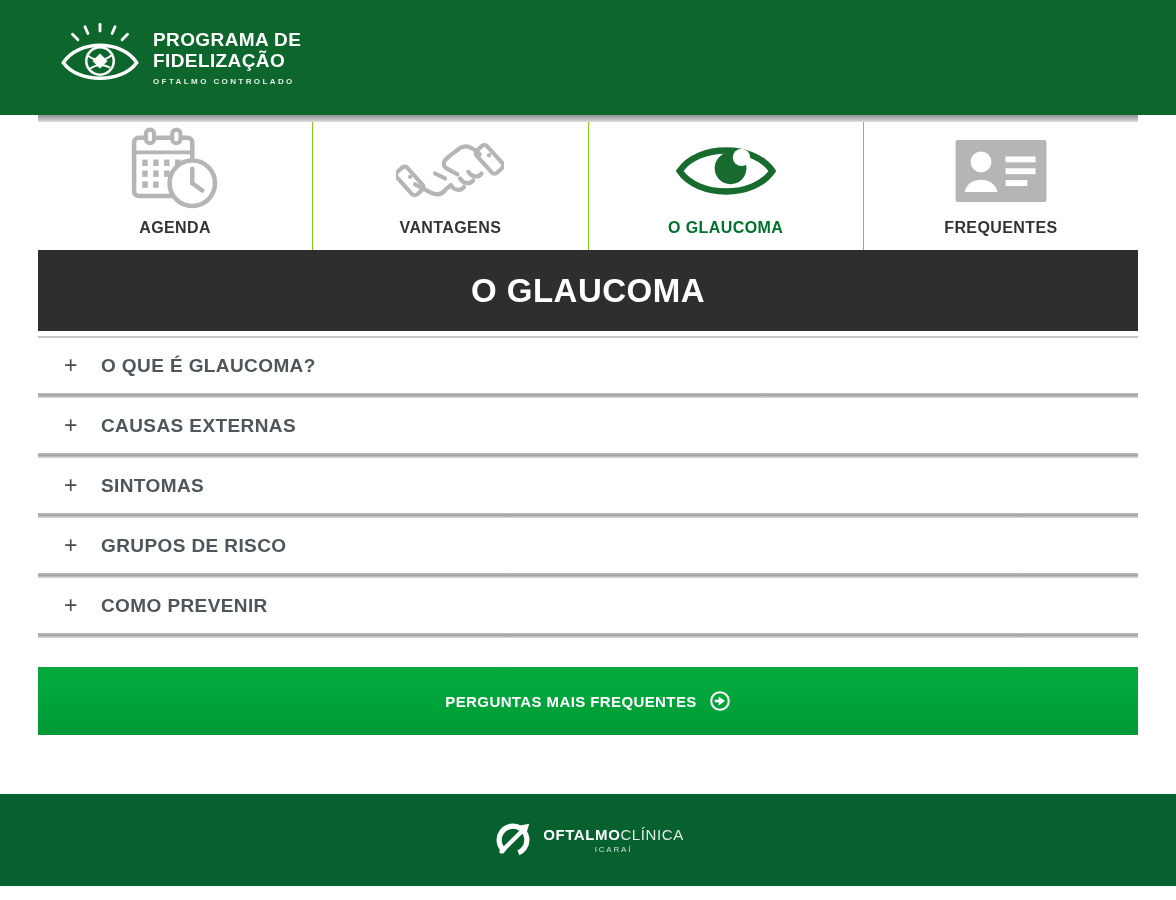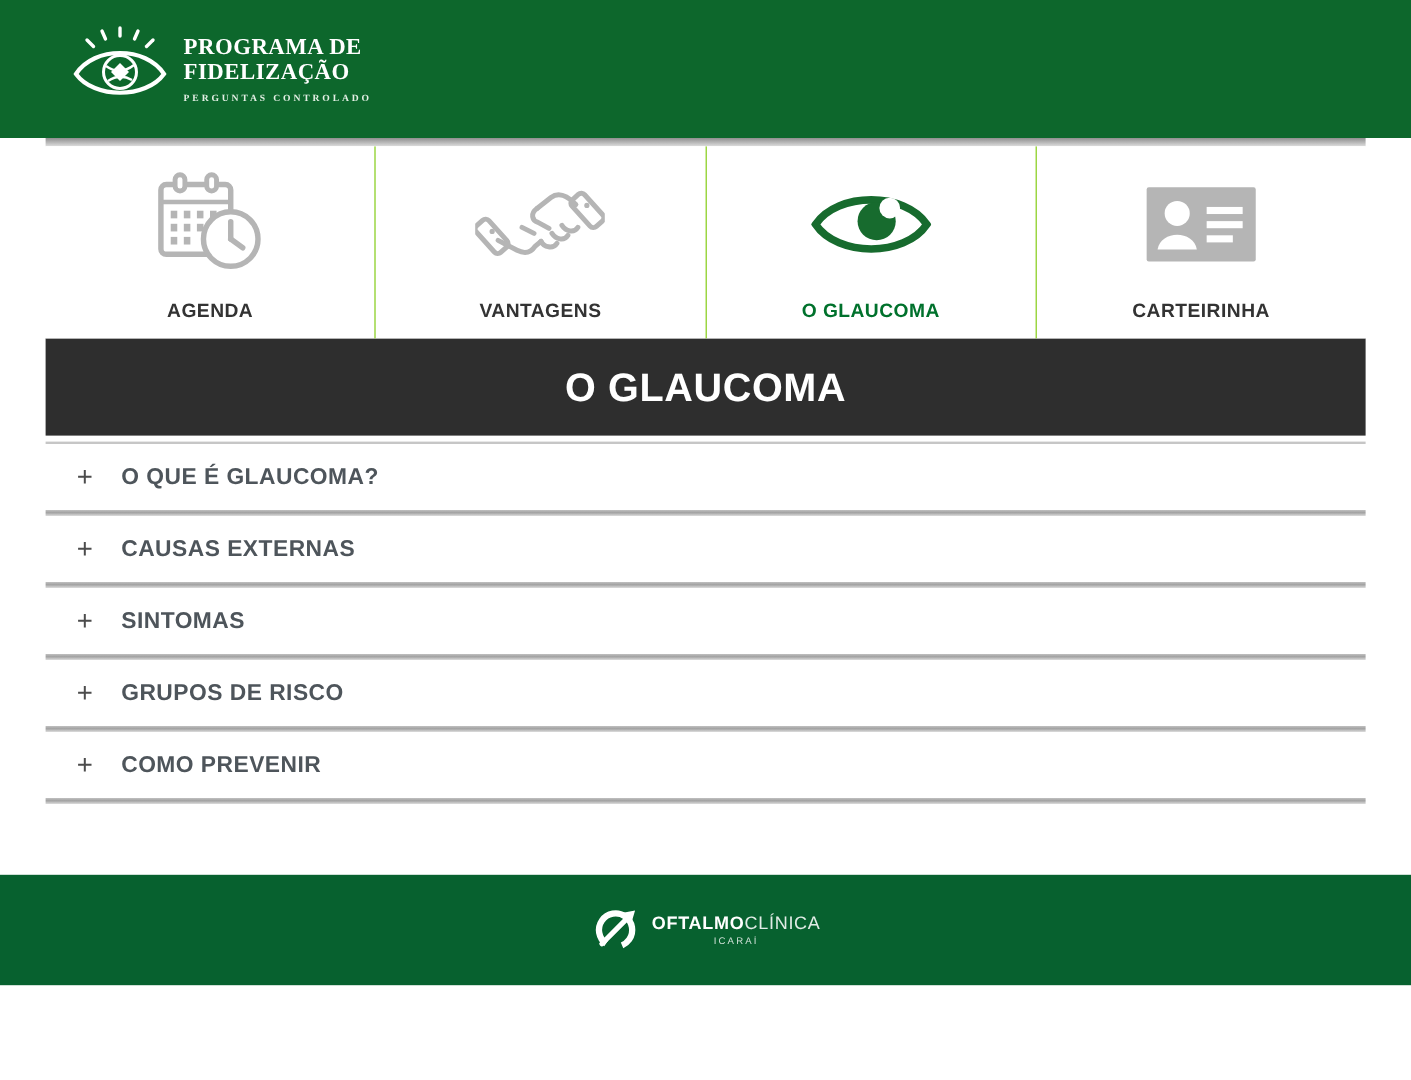--- a/index.html
+++ b/index.html
@@ -5,31 +5,31 @@
   * { box-sizing: border-box; }
   html,body { margin:0; padding:0; }
   body {
     width:1176px; height:900px; background:#ffffff;
     font-family:"Liberation Sans", sans-serif; overflow:hidden;
   }
 
   
   .banner { height:115px; background:#0d672c; display:flex; align-items:center; }
   .logo { display:flex; align-items:center; gap:13px; margin-left:60px; cursor:pointer; }
-  .logo-text { display:flex; flex-direction:column;font-family:Liberation Serif, serif; }
+  .logo-text { display:flex; flex-direction:column; }
   .logo-line { color:#ffffff; font-weight:bold; font-size:19px; line-height:21px; letter-spacing:0.4px; }
   .logo-tagline { color:#dcead d; color:#e3efe4; font-size:8px; font-weight:bold; letter-spacing:2.4px; margin-top:6px; }
 
   .shadow-strip { width:1100px; margin:0 auto; height:7px;
     background:linear-gradient(180deg,#8f8f8f 0%,#b9b9b9 55%,#dedede 100%); }
 
   .content { width:1100px; margin:0 auto; }
 
   
-  .tabs { display:flex; height:160px; background:#ffffff; }
+  .tabs { display:flex; height:128px; background:#ffffff; }
   .tab { flex:1; display:flex; flex-direction:column; align-items:center;
          justify-content:flex-end; padding-bottom:13px; cursor:pointer; background:#fff; }
   .tab + .tab { border-left:1px solid #84cc16; }
   .tab-iconbox { flex:1; display:flex; align-items:center; justify-content:center; width:100%; }
   .tab-label { font-size:16px; font-weight:bold; color:#333333; letter-spacing:0.4px; }
   .tab.active .tab-label { color:#00712c; }
 
   
   .title-bar { height:81px; background:#2e2e2e; display:flex; align-items:center;
                justify-content:center; }
@@ -77,21 +77,21 @@
         <path d="M4 50 C22 22 74 22 92 50 C74 75 22 75 4 50 Z" stroke="#ffffff" stroke-width="4.2" fill="none" stroke-linecap="round"></path>
         <circle cx="48" cy="48" r="16.5" stroke="#ffffff" stroke-width="3" fill="none"></circle>
         <path d="M34 42 Q48 52 62 41" stroke="#ffffff" stroke-width="2.4" fill="none"></path>
         <path d="M36 57 Q48 49 60 56" stroke="#ffffff" stroke-width="2.4" fill="none"></path>
         <path d="M48 39 L57 48 L48 57 L39 48 Z" fill="#ffffff"></path>
       </svg>
     </span>
     <div class="logo-text">
       <span class="logo-line">PROGRAMA DE</span>
       <span class="logo-line">FIDELIZAÇÃO</span>
-      <span class="logo-tagline">PERGUNTAS CONTROLADO</span>
+      <span class="logo-tagline">OFTALMO CONTROLADO</span>
     </div>
   </div>
 </div>
 
 <div class="shadow-strip"></div>
 
 <div class="content">
 
   <div class="tabs">
 
@@ -158,21 +158,21 @@
       <div class="tab-iconbox">
         <svg width="100" height="78" viewBox="0 0 110 80">
           <rect x="5" y="6" width="100" height="68" rx="2" fill="#b5b5b5"></rect>
           <circle cx="33" cy="30" r="11.5" fill="#ffffff"></circle>
           <path d="M15 63 C18 45 48 45 51 63 Z" fill="#ffffff"></path>
           <rect x="60" y="24" width="33" height="6.5" fill="#ffffff"></rect>
           <rect x="60" y="37" width="33" height="6.5" fill="#ffffff"></rect>
           <rect x="60" y="50" width="24" height="6.5" fill="#ffffff"></rect>
         </svg>
       </div>
-      <span class="tab-label">CARTEIRINHA</span>
+      <span class="tab-label">FREQUENTES</span>
     </div>
 
   </div>
 
   <div class="title-bar">
     <span>O GLAUCOMA</span>
   </div>
 
   <div class="accordion">
 
@@ -201,20 +201,30 @@
     <div class="acc-divider"></div>
 
     <div class="acc-item">
       <span class="acc-plus">+</span>
       <span class="acc-label">COMO PREVENIR</span>
     </div>
     <div class="acc-divider"></div>
 
   </div>
 
+  <div class="faq-btn">
+    <span class="faq-label">PERGUNTAS MAIS FREQUENTES</span>
+    <span style="display:flex;">
+      <svg width="22" height="22" viewBox="0 0 24 24" fill="none">
+        <circle cx="12" cy="12" r="9.6" stroke="#ffffff" stroke-width="2.3"></circle>
+        <rect x="6.2" y="10.6" width="6.5" height="2.8" fill="#ffffff"></rect>
+        <polygon points="10.5,7 17.5,12 10.5,17" fill="#ffffff"></polygon>
+      </svg>
+    </span>
+  </div>
 
 </div>
 
 <div class="footer">
   <div class="f-logo">
     <span style="display:flex;">
       <svg width="42" height="42" viewBox="0 0 44 44" fill="none">
         <circle cx="22" cy="22" r="14.5" stroke="#ffffff" stroke-width="5.5" stroke-dasharray="76 16" transform="rotate(125 22 22)"></circle>
         <path d="M10 34 L31 13" stroke="#ffffff" stroke-width="4.5" stroke-linecap="round"></path>
         <polygon points="25,7.5 39,5 35,18.5" fill="#ffffff"></polygon>

